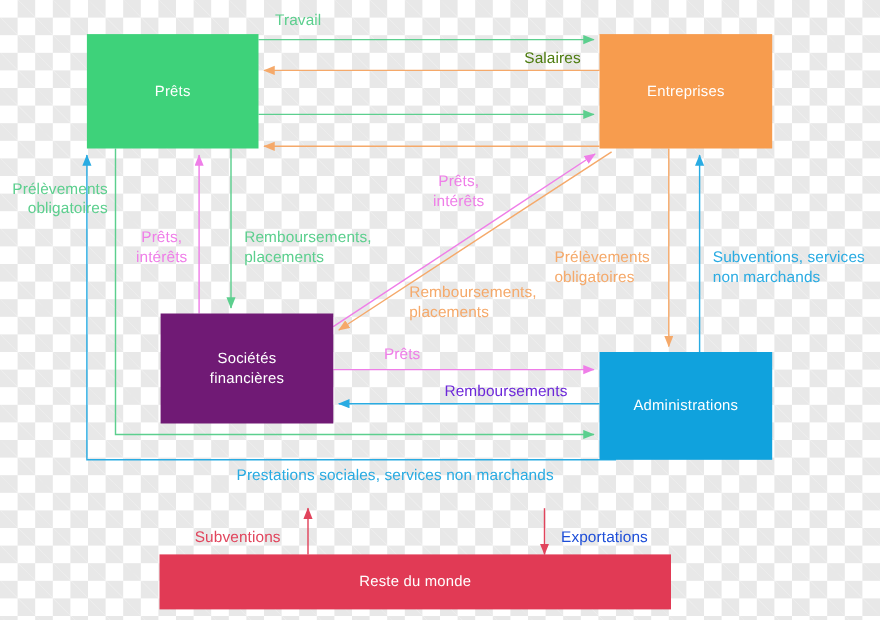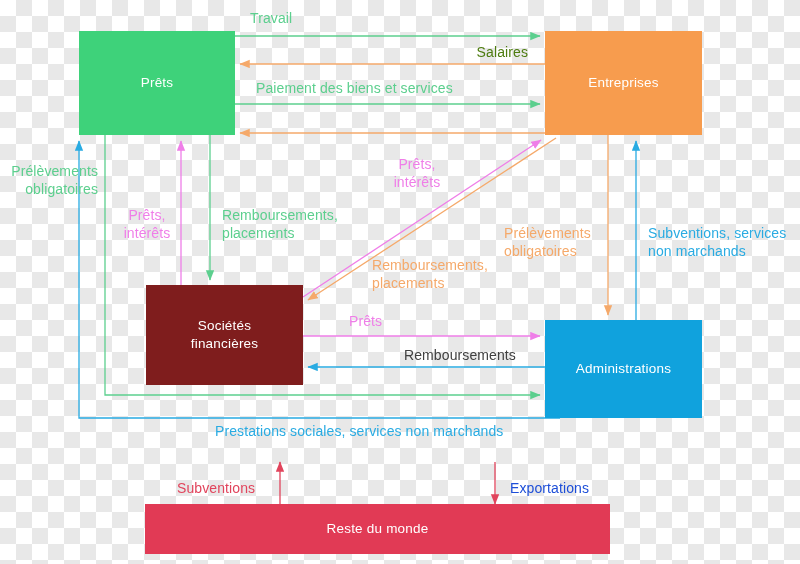--- a/index.html
+++ b/index.html
@@ -86,38 +86,37 @@
   </svg>
 
   <div class="node" style="left:79px;top:31px;width:156px;height:104px;background:#3ed27a;">
     <span>Prêts</span>
   </div>
 
   <div class="node" style="left:545px;top:31px;width:157px;height:104px;background:#f79c4e;">
     <span>Entreprises</span>
   </div>
 
-  <div class="node" style="left:146px;top:285px;width:157px;height:100px;background:#7f1d1d;">
+  <div class="node" style="left:146px;top:285px;width:157px;height:100px;background:#701a75;">
     <span style="white-space:pre-line;">Sociétés
 financières</span>
   </div>
 
   <div class="node" style="left:145px;top:504px;width:465px;height:50px;background:#e13a55;">
     <span>Reste du monde</span>
   </div>
 
   <div class="node" style="left:545px;top:320px;width:157px;height:98px;background:#10a2dd;">
     <span>Administrations</span>
   </div>
 
   <div class="lbl" style="left:250px;top:10px;color:#5ccf8e;">Travail</div>
 
   <div class="lbl r" style="left:400px;top:44px;width:128px;color:#4d7c0f;">Salaires</div>
 
-  <div class="lbl" style="left:256px;top:80px;color:#5ccf8e;">Paiement des biens et services</div>
 
 
   <div class="lbl r" style="left:-4px;top:163px;width:102px;color:#5ccf8e;">Prélèvements
 obligatoires</div>
 
   <div class="lbl c" style="left:113px;top:207px;width:68px;color:#ef7ee8;">Prêts,
 intérêts</div>
 
   <div class="lbl" style="left:222px;top:207px;width:140px;color:#5ccf8e;">Remboursements,
 placements</div>
@@ -129,21 +128,21 @@
 placements</div>
 
   <div class="lbl" style="left:504px;top:225px;width:106px;color:#f5a96a;">Prélèvements
 obligatoires</div>
 
   <div class="lbl" style="left:648px;top:225px;width:155px;color:#29abe2;">Subventions, services
 non marchands</div>
 
   <div class="lbl" style="left:333px;top:313px;color:#ef7ee8;margin-left:16px;">Prêts</div>
 
-  <div class="lbl" style="left:404px;top:347px;color:#404040;">Remboursements</div>
+  <div class="lbl" style="left:404px;top:347px;color:#6d28d9;">Remboursements</div>
 
   <div class="lbl" style="left:215px;top:423px;color:#29abe2;">Prestations sociales, services non marchands</div>
 
   <div class="lbl" style="left:177px;top:480px;color:#e1445c;">Subventions</div>
 
   <div class="lbl" style="left:510px;top:480px;color:#1d4ed8;">Exportations</div>
 
 </div>
 
 </body></html>

